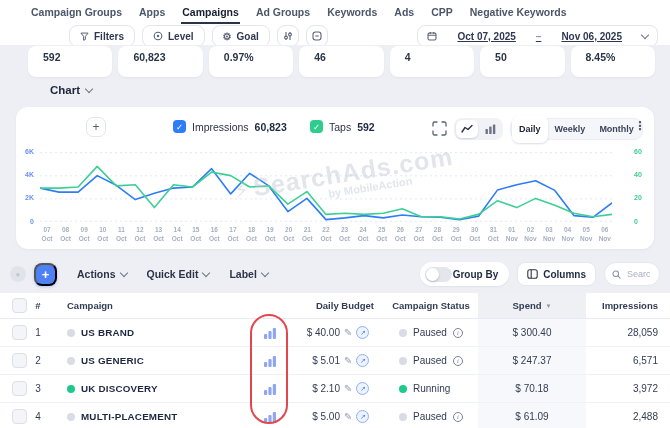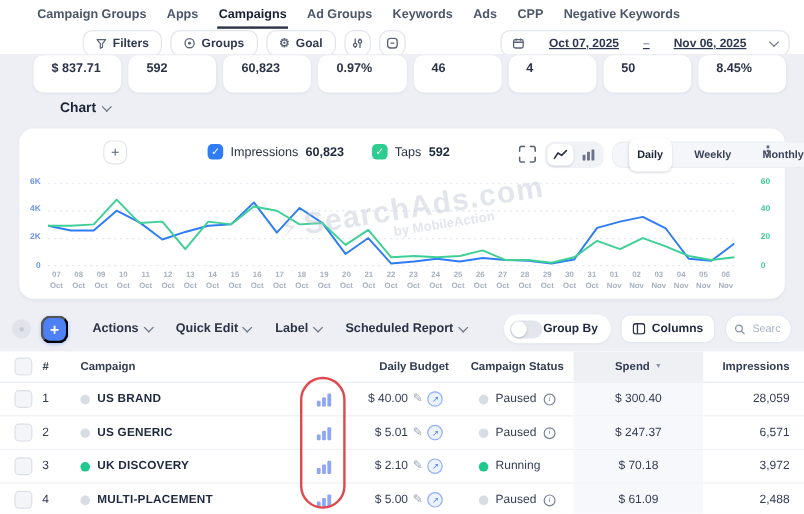--- a/index.html
+++ b/index.html
@@ -25,21 +25,21 @@
   .chart-card{position:absolute;top:62px;left:16px;width:638px;height:142px;background:#fff;border-radius:12px;box-shadow:0 1px 3px rgba(25,35,60,.05);}
   .plus-btn{position:absolute;left:70px;top:10px;width:20px;height:20px;border:1px solid #e2e5ec;border-radius:7px;display:flex;align-items:center;justify-content:center;font-size:12px;color:#596275;background:#fff;cursor:pointer;box-sizing:border-box;}
   .legend{position:absolute;top:13px;display:flex;align-items:center;gap:6px;font-size:10.5px;color:#2b3447;cursor:pointer;}
   .legend b{font-weight:800;color:#1e2940;}
   .checkbox{width:13px;height:13px;border-radius:4px;display:flex;align-items:center;justify-content:center;color:#fff;font-size:8.5px;font-weight:700;}
   .fullscreen-btn{position:absolute;left:416px;top:14px;width:15px;height:15px;cursor:pointer;}
   .viz-toggle{position:absolute;left:438px;top:11px;height:22px;background:#f0f2f6;border-radius:8px;display:flex;padding:2px;box-sizing:border-box;gap:1px;}
   .viz-cell{width:22px;height:18px;display:flex;align-items:center;justify-content:center;border-radius:6px;cursor:pointer;}
   .viz-cell.active{background:#fff;box-shadow:0 1px 2px rgba(25,35,60,.15);}
   .seg{position:absolute;left:494px;top:11px;height:22px;background:#f5f6f9;border:1px solid #eceef3;border-radius:9px;display:flex;align-items:center;padding:1px;box-sizing:border-box;}
-  .seg-item{padding:0 7px;height:28px;display:flex;align-items:center;font-size:9px;font-weight:600;color:#3a445a;border-radius:7px;cursor:pointer;white-space:nowrap;margin-left:12px;}
+  .seg-item{padding:0 7px;height:28px;display:flex;align-items:center;font-size:9px;font-weight:600;color:#3a445a;border-radius:7px;cursor:pointer;white-space:nowrap;}
   .seg-item.active{background:#fff;font-weight:800;color:#1c2537;box-shadow:0 1px 2px rgba(25,35,60,.15);}
   .kebab{position:absolute;left:618px;top:13px;font-size:12px;font-weight:700;color:#596275;cursor:pointer;line-height:1;}
   .ylab{position:absolute;font-size:7px;font-weight:700;line-height:8px;}
   .ylab.left{left:2px;width:16px;text-align:right;color:#6a92f0;}
   .ylab.right{right:4px;width:16px;text-align:left;color:#3fca93;}
   #chart-svg{position:absolute;left:24px;top:45px;}
   .xlabels{position:absolute;left:24px;top:119px;width:572px;display:flex;justify-content:space-between;}
   .xlab{font-size:6.5px;line-height:1.35;color:#a7b0c1;font-weight:600;text-align:center;width:14px;}
   .watermark{position:absolute;left:218px;top:52px;transform:rotate(-9deg);color:rgba(185,194,208,.42);pointer-events:none;white-space:nowrap;}
   .watermark .l1{font-size:25px;font-weight:800;letter-spacing:1px;display:flex;align-items:center;gap:4px;}
@@ -111,21 +111,21 @@
       </span>
       <span>Filters</span>
     </button>
     <button class="fbtn">
       <span class="ic">
         <svg width="10" height="10" viewBox="0 0 10 10">
             <circle cx="5" cy="5" r="3.8" fill="none" stroke="#5a6376" stroke-width="1.1"></circle>
             <circle cx="5" cy="5" r="1.2" fill="#5a6376"></circle>
           </svg>
       </span>
-      <span>Groups</span>
+      <span>Level</span>
     </button>
     <button class="fbtn">
       <span class="ic" style="font-size:10px;">⚙</span>
       <span>Goal</span>
     </button>
     <button class="fbtn iconic">
       <span class="ic">
         <svg width="10" height="10" viewBox="0 0 10 10">
             <path d="M3 1v8M7 1v8" stroke="#5a6376" stroke-width="1.1"></path>
             <circle cx="3" cy="6.5" r="1.4" fill="#fff" stroke="#5a6376" stroke-width="1.1"></circle>
@@ -151,21 +151,20 @@
       <span>Oct 07, 2025</span>
       <span style="color:#8a94a8;">–</span>
       <span>Nov 06, 2025</span>
       <span class="chev"></span>
     </button>
   </div>
 
   <div class="graysec">
 
     <div class="stats-row" id="stats-row">
-        <div class="stat-card"><span>$ 837.71</span></div>
         <div class="stat-card"><span>592</span></div>
         <div class="stat-card"><span>60,823</span></div>
         <div class="stat-card"><span>0.97%</span></div>
         <div class="stat-card"><span>46</span></div>
         <div class="stat-card"><span>4</span></div>
         <div class="stat-card"><span>50</span></div>
         <div class="stat-card"><span>8.45%</span></div>
       </div>
 
     <div class="chart-title">
@@ -291,24 +290,20 @@
         <span class="chev"></span>
       </span>
       <span class="tt-dd">
         <span>Quick Edit</span>
         <span class="chev"></span>
       </span>
       <span class="tt-dd">
         <span>Label</span>
         <span class="chev"></span>
       </span>
-      <span class="tt-dd">
-        <span>Scheduled Report</span>
-        <span class="chev"></span>
-      </span>
       <div class="tt-right">
         <span class="groupby">
           <span class="toggle">
               <span class="knob"></span>
             </span>
           <span>Group By</span>
         </span>
         <button class="colbtn">
           <span class="ic">
             <svg width="11" height="10" viewBox="0 0 11 10">

